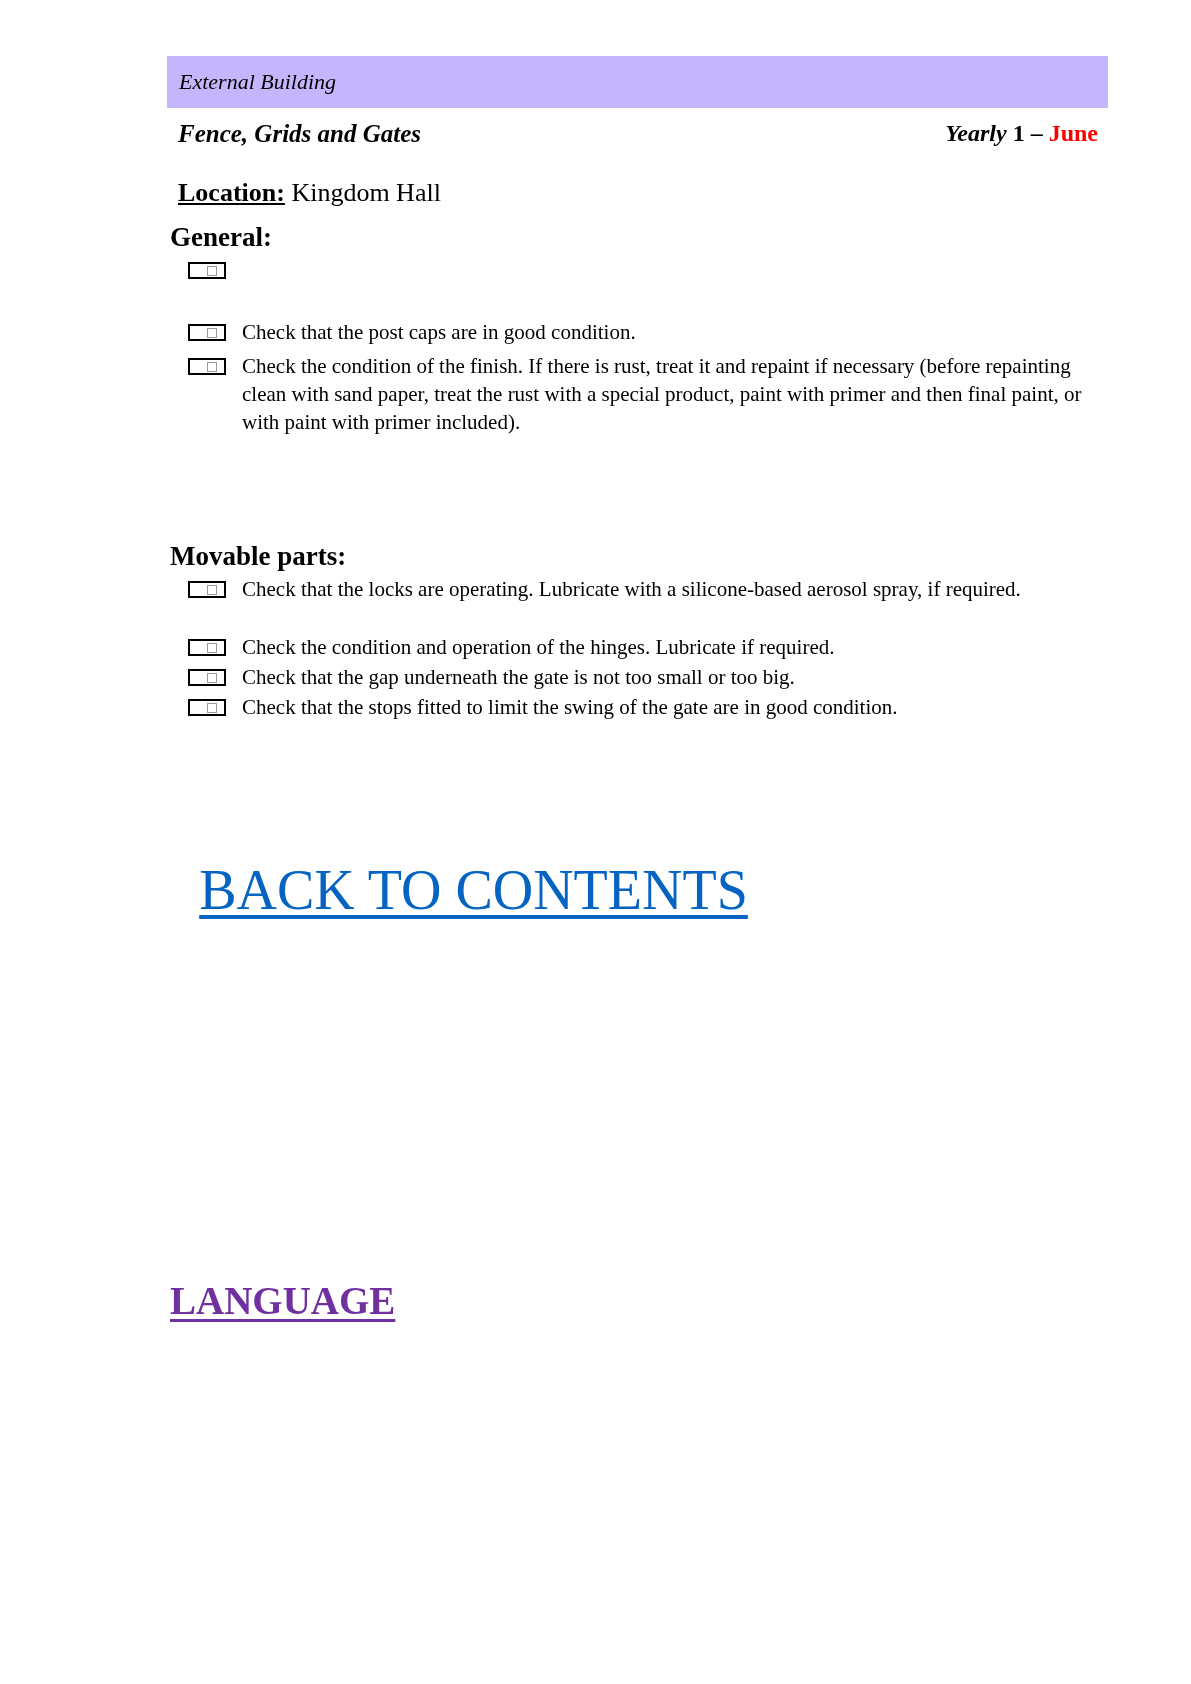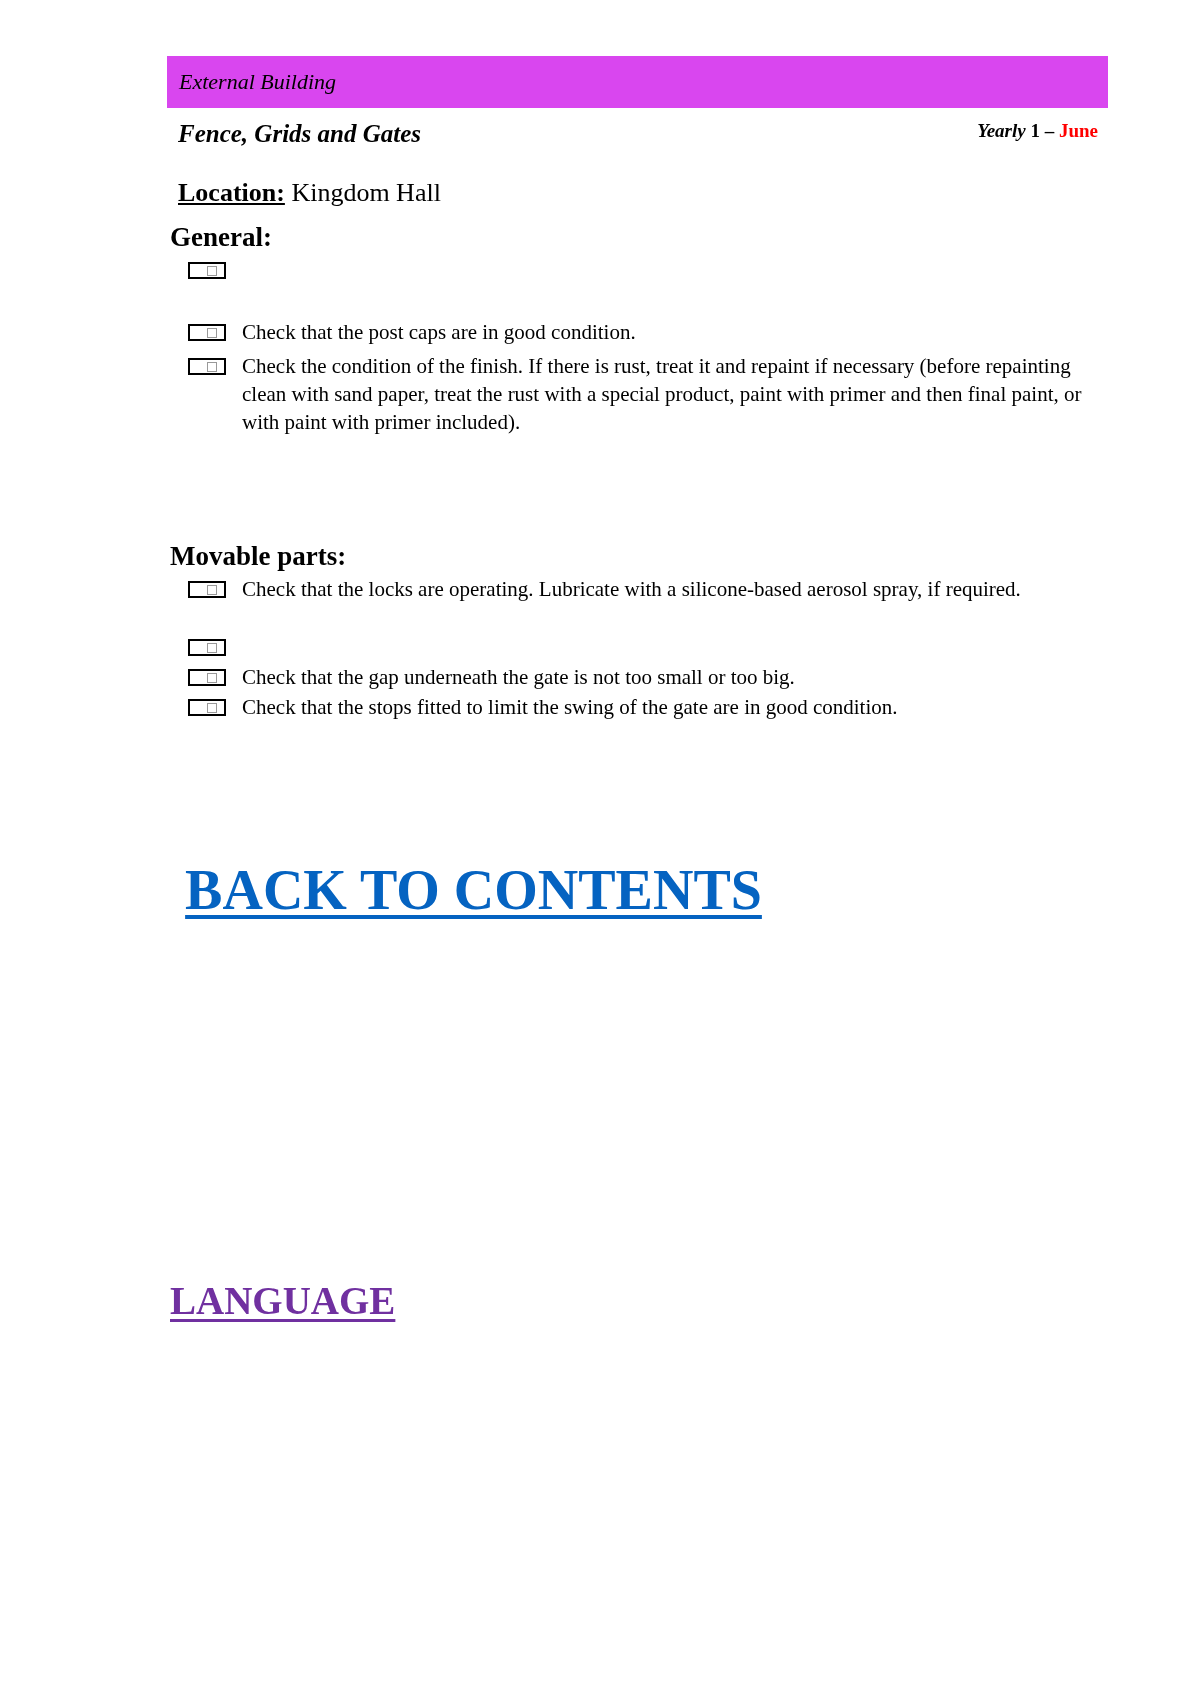--- a/index.html
+++ b/index.html
@@ -1,36 +1,36 @@
 <!DOCTYPE html>
 <html><head>
 <meta charset="utf-8">
 <style>
   html, body { margin: 0; padding: 0; background: #ffffff; }
   body { width: 1191px; height: 1684px; position: relative; overflow: hidden;
          font-family: "Liberation Serif", "DejaVu Serif", serif; color: #000; }
   .banner { position: absolute; left: 167px; top: 56px; width: 941px; height: 52px;
-            background: #d946ef; }
+            background: #c4b5fd; }
   .banner span { position: absolute; left: 12px; top: 13px; font-style: italic; font-size: 22px; }
   .title-row { position: absolute; left: 178px; top: 120px; width: 920px; height: 32px; }
   .title { position: absolute; left: 0; top: 0; font-size: 25px; font-weight: bold; font-style: italic; }
-  .freq { position: absolute; right: 0; top: 0; font-size: 19px; font-weight: bold; margin-left: 40px; }
+  .freq { position: absolute; right: 0; top: 0; font-size: 24px; font-weight: bold; margin-left: 40px; }
   .freq .period { font-style: italic; }
   .freq .month { color: #FF0000; }
   .location { position: absolute; left: 178px; top: 178px; font-size: 26px; }
   .location b { font-weight: bold; text-decoration: underline; }
   .section-heading { position: absolute; left: 170px; font-size: 27px; font-weight: bold; }
   .list { position: absolute; left: 188px; width: 900px; }
   .item { position: relative; padding-left: 54px; font-size: 21px; line-height: 28px; }
   .box { position: absolute; left: 0; top: 6px; width: 38px; height: 17px;
          border: 2px solid #000; box-sizing: border-box; }
   .box .inner { position: absolute; left: 17px; top: 2px; width: 10px; height: 10px;
                 border: 1px solid #999; box-sizing: border-box; }
   .link-back { position: absolute; left: 0; width: 947px; top: 858px; text-align: center;
-               font-size: 56px; font-weight: bold; }
+               font-size: 56px; font-weight: normal; }
   .link-back a { color: #0563C1; text-decoration: underline; text-decoration-thickness: 4px; text-underline-offset: 6px; }
   .link-lang { position: absolute; left: 170px; top: 1278px; font-size: 39px; font-weight: bold; }
   .link-lang a { color: #7030A0; text-decoration: underline; text-decoration-thickness: 3px; text-underline-offset: 5px; }
 </style>
 </head>
 <body>
 
 <div class="banner">
   <span>External Building</span>
 </div>
@@ -76,20 +76,21 @@
   <div class="item" style="height:56px; margin-bottom:2px;">
     <span class="box">
         <span class="inner"></span>
       </span>
     <span>Check that the locks are operating.  Lubricate with a silicone-based aerosol spray, if required.</span>
   </div>
   <div class="item" style="height:28px; margin-bottom:2px;">
     <span class="box">
         <span class="inner"></span>
       </span>
+    <span>Check the condition and operation of the hinges. Lubricate if required.</span>
   </div>
   <div class="item" style="height:28px; margin-bottom:2px;">
     <span class="box">
         <span class="inner"></span>
       </span>
     <span>Check that the gap underneath the gate is not too small or too big.</span>
   </div>
   <div class="item" style="height:28px;">
     <span class="box">
         <span class="inner"></span>

